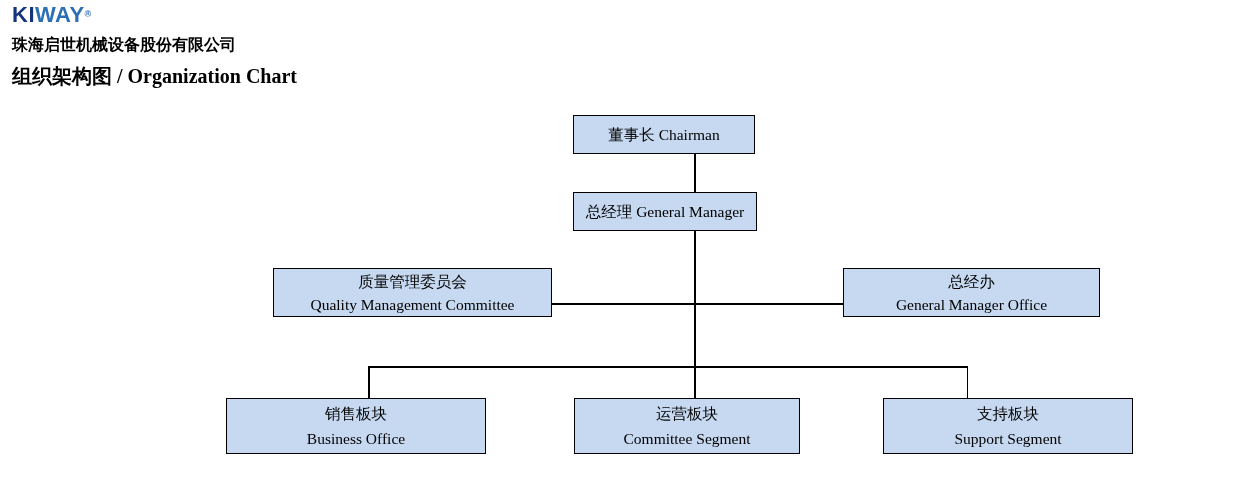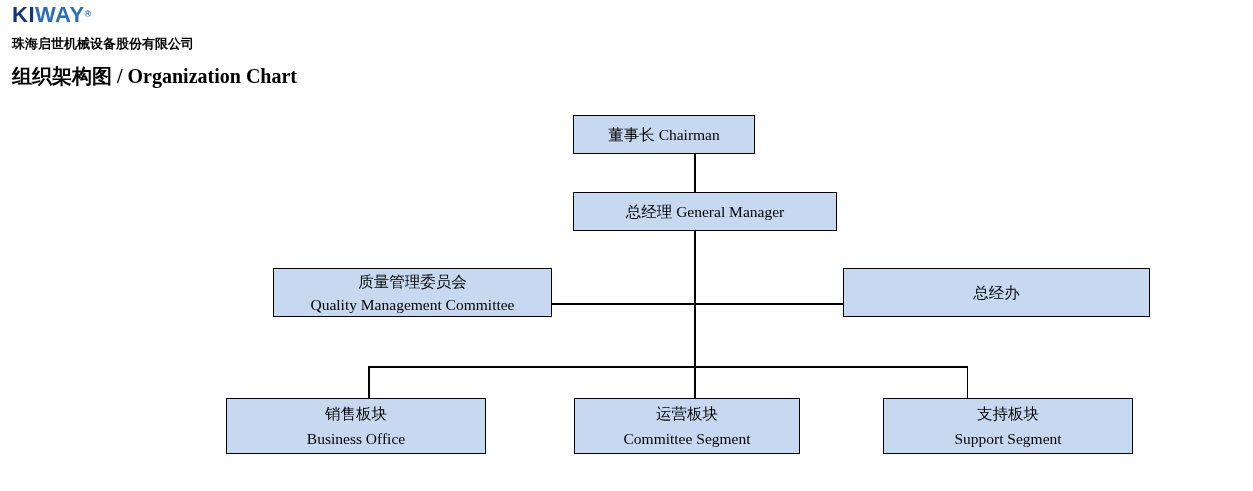--- a/index.html
+++ b/index.html
@@ -40,21 +40,21 @@
     font-size: 9px;
     vertical-align: top;
     position: relative;
     top: -1px;
     font-weight: bold;
   }
   .company-name {
     position: absolute;
     left: 12px;
     top: 35px;
-    font-size: 13px;
+    font-size: 16px;
     font-weight: bold;
     white-space: nowrap;
   }
   .page-title {
     position: absolute;
     left: 12px;
     top: 63px;
     font-size: 20px;
     font-weight: bold;
     white-space: nowrap;
@@ -67,23 +67,23 @@
     display: flex;
     flex-direction: column;
     align-items: center;
     justify-content: center;
     text-align: center;
     font-size: 15.5px;
     line-height: 23px;
     color: var(--text);
   }
   .node-chairman        { left: 573px; top: 115px; width: 182px; height: 39px; }
-  .node-gm              { left: 573px; top: 192px; width: 264px; height: 39px; }
+  .node-gm              { left: 573px; top: 192px; width: 184px; height: 39px; }
   .node-qmc             { left: 273px; top: 268px; width: 279px; height: 49px; }
-  .node-gmo             { left: 843px; top: 268px; width: 307px; height: 49px; }
+  .node-gmo             { left: 843px; top: 268px; width: 257px; height: 49px; }
   .node-business        { left: 226px; top: 398px; width: 260px; height: 56px; line-height: 25px; }
   .node-operating       { left: 574px; top: 398px; width: 226px; height: 56px; line-height: 25px; }
   .node-support         { left: 883px; top: 398px; width: 250px; height: 56px; line-height: 25px; justify-content: center; }
   
   .line {
     position: absolute;
     background: var(--connector);
   }
   .vline { width: 1.5px; }
   .hline { height: 1.5px; }
@@ -120,20 +120,21 @@
     <div>总经理 General Manager</div>
   </div>
 
   <div class="node node-qmc">
     <div>质量管理委员会</div>
     <div>Quality Management Committee</div>
   </div>
 
   <div class="node node-gmo">
     <div>总经办</div>
+    <div>General Manager Office</div>
   </div>
 
   <div class="node node-business">
     <div>销售板块</div>
     <div>Business Office</div>
   </div>
 
   <div class="node node-operating">
     <div>运营板块</div>
     <div>Committee Segment</div>

